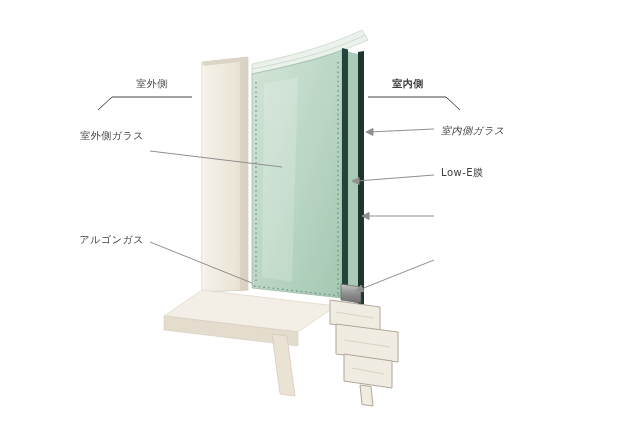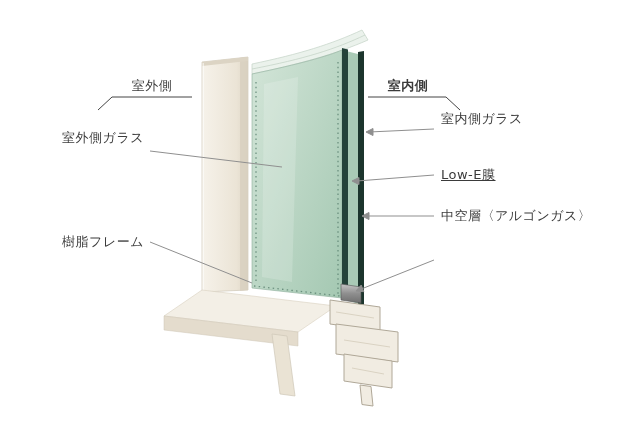--- a/index.html
+++ b/index.html
@@ -6,21 +6,21 @@
   .stage{
     position:relative;
     width:620px;height:438px;
     background:#ffffff;
     overflow:hidden;
     font-family:"DejaVu Sans","Liberation Sans",sans-serif;
   }
   .illu{position:absolute;left:0;top:0;}
   .lbl{
     position:absolute;
-    font-size:13px;
+    font-size:10px;
     color:#3b3b3b;
     letter-spacing:.5px;
     white-space:nowrap;
     line-height:1;
   }
   .lbl-dir{width:80px;text-align:center;}
   .lbl-left{right:476px;text-align:right;}
   .lbl-right{left:441px;text-align:left;}
 </style>
 </head>
@@ -118,19 +118,18 @@
 
       <line x1="434" y1="260" x2="360" y2="289.5"></line>
       <polygon points="356,291 363.8,291.7 361.2,285.1"></polygon>
     </g>
   </svg>
 
   <div class="lbl lbl-dir" style="left:112px;top:79px;">室外側</div>
   <div class="lbl lbl-dir" style="left:368px;top:79px;font-weight:bold;">室内側</div>
 
   <div class="lbl lbl-left" style="top:131px;">室外側ガラス</div>
-  <div class="lbl lbl-left" style="top:235px;">樹脂フレーム</div>
+  <div class="lbl lbl-left" style="top:235px;">アルゴンガス</div>
 
-  <div class="lbl lbl-right" style="top:112px;">室内側ガラス</div>
-  <div class="lbl lbl-right" style="top:168px;text-decoration:underline;">Low-E膜</div>
-  <div class="lbl lbl-right" style="top:209px;">中空層〈アルゴンガス〉</div>
+  <div class="lbl lbl-right" style="top:126px;font-style:italic;">室内側ガラス</div>
+  <div class="lbl lbl-right" style="top:168px;">Low-E膜</div>
 
 </div>
 
 </body></html>

